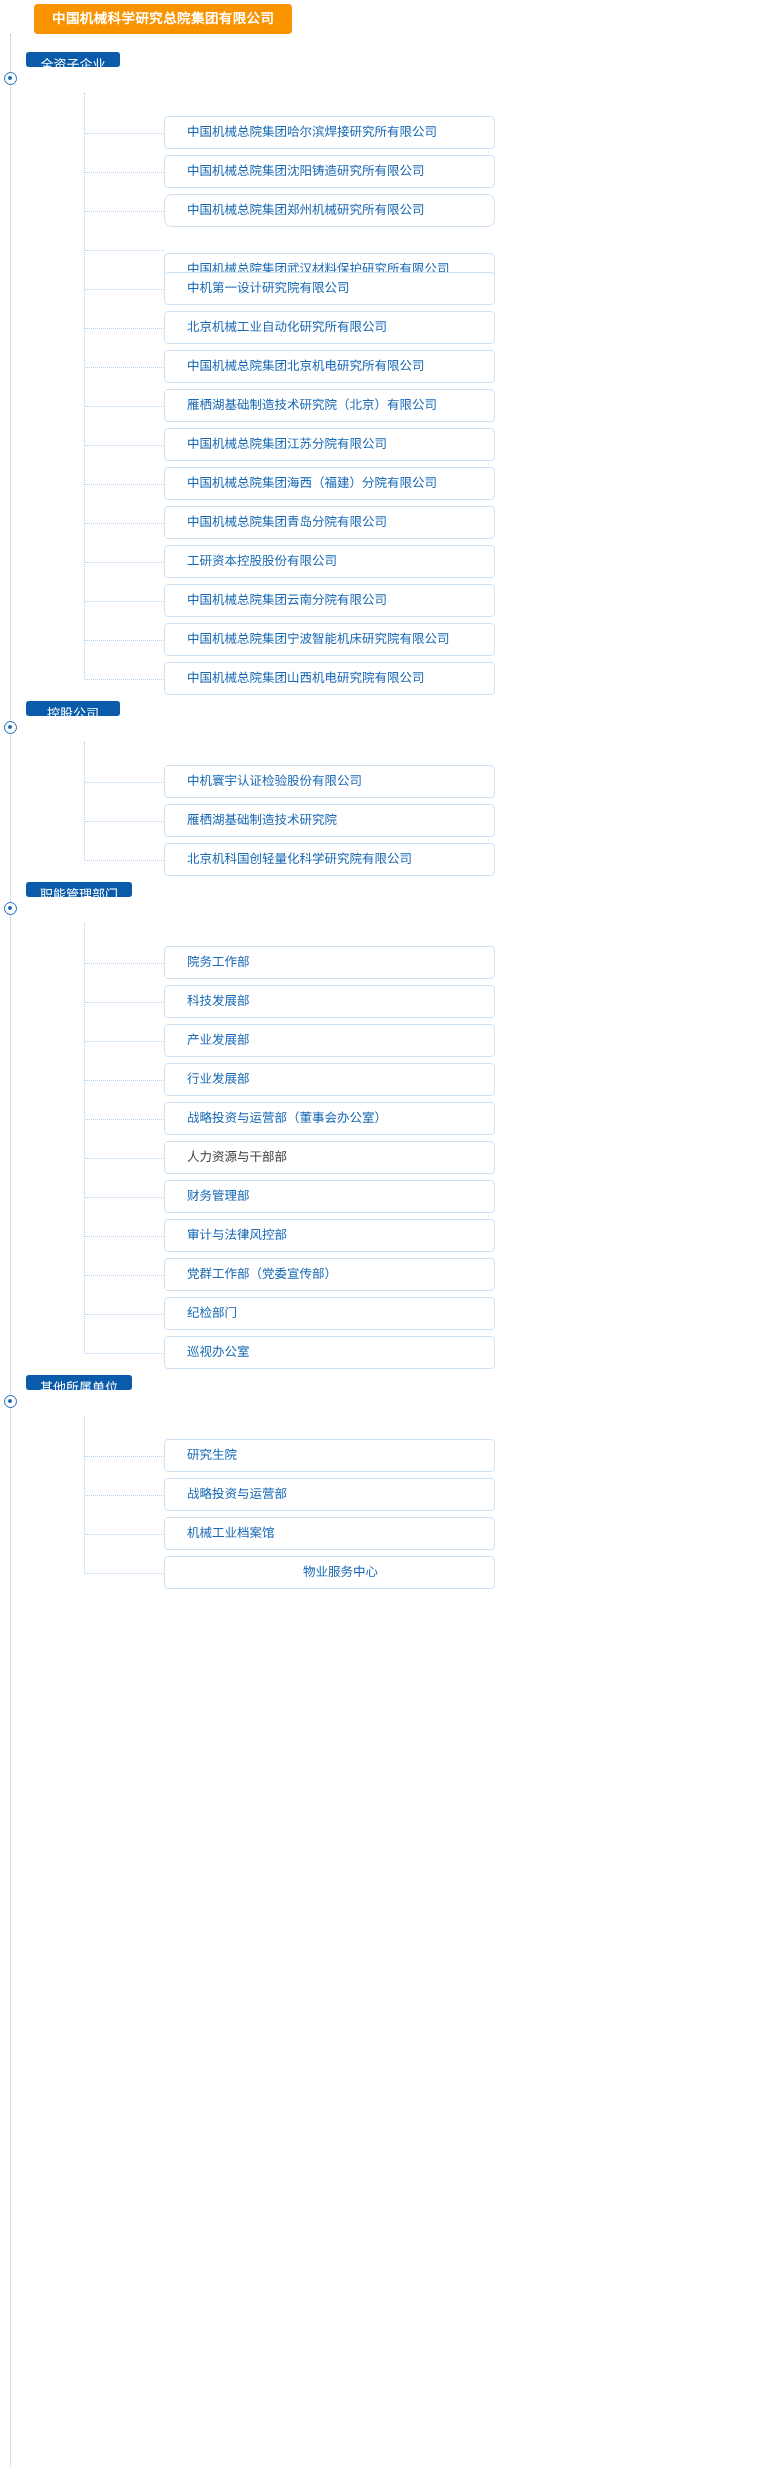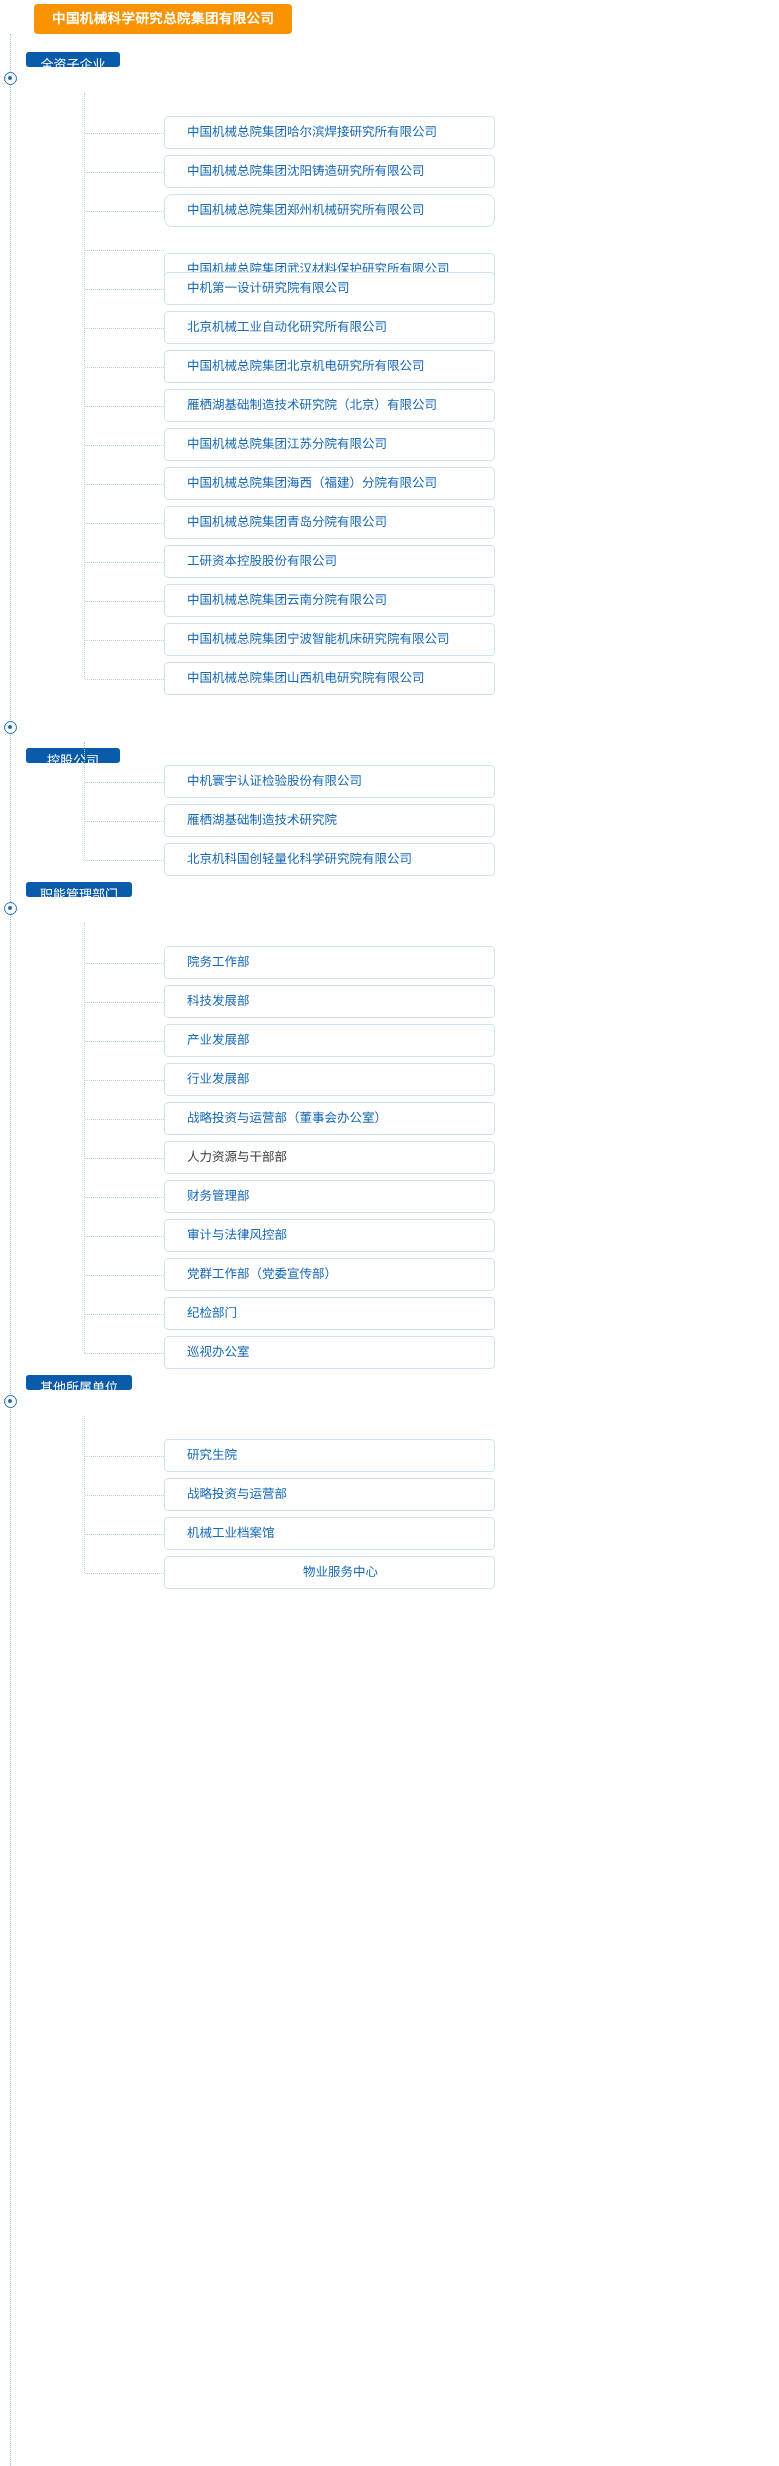--- a/index.html
+++ b/index.html
@@ -272,21 +272,21 @@
     <div class="item-card" style="border-color: rgb(207, 226, 243);">
       <span class="item-text" style="color: rgb(23, 105, 181);">中国机械总院集团山西机电研究院有限公司</span>
     </div>
   </div>
 </div>
   </div>
 
   <div class="group">
     <div class="group-header-row">
       <span class="spine-dot" style="border-color: rgb(23, 105, 181);"></span>
-      <div class="group-label" style="background: rgb(11, 91, 171); margin-top: 47px;">控股公司</div>
+      <div class="group-label" style="background: rgb(11, 91, 171);">控股公司</div>
     </div>
     <div class="items">
       <div class="group-branch" style="height: 118px; top: -21px; border-color: rgb(179, 209, 234);"></div>
 
   <div class="item-row">
     <span class="item-connector" style="border-color: rgb(179, 209, 234);"></span>
     <div class="item-card" style="border-color: rgb(207, 226, 243);">
       <span class="item-text" style="color: rgb(23, 105, 181);">中机寰宇认证检验股份有限公司</span>
     </div>
   </div>

